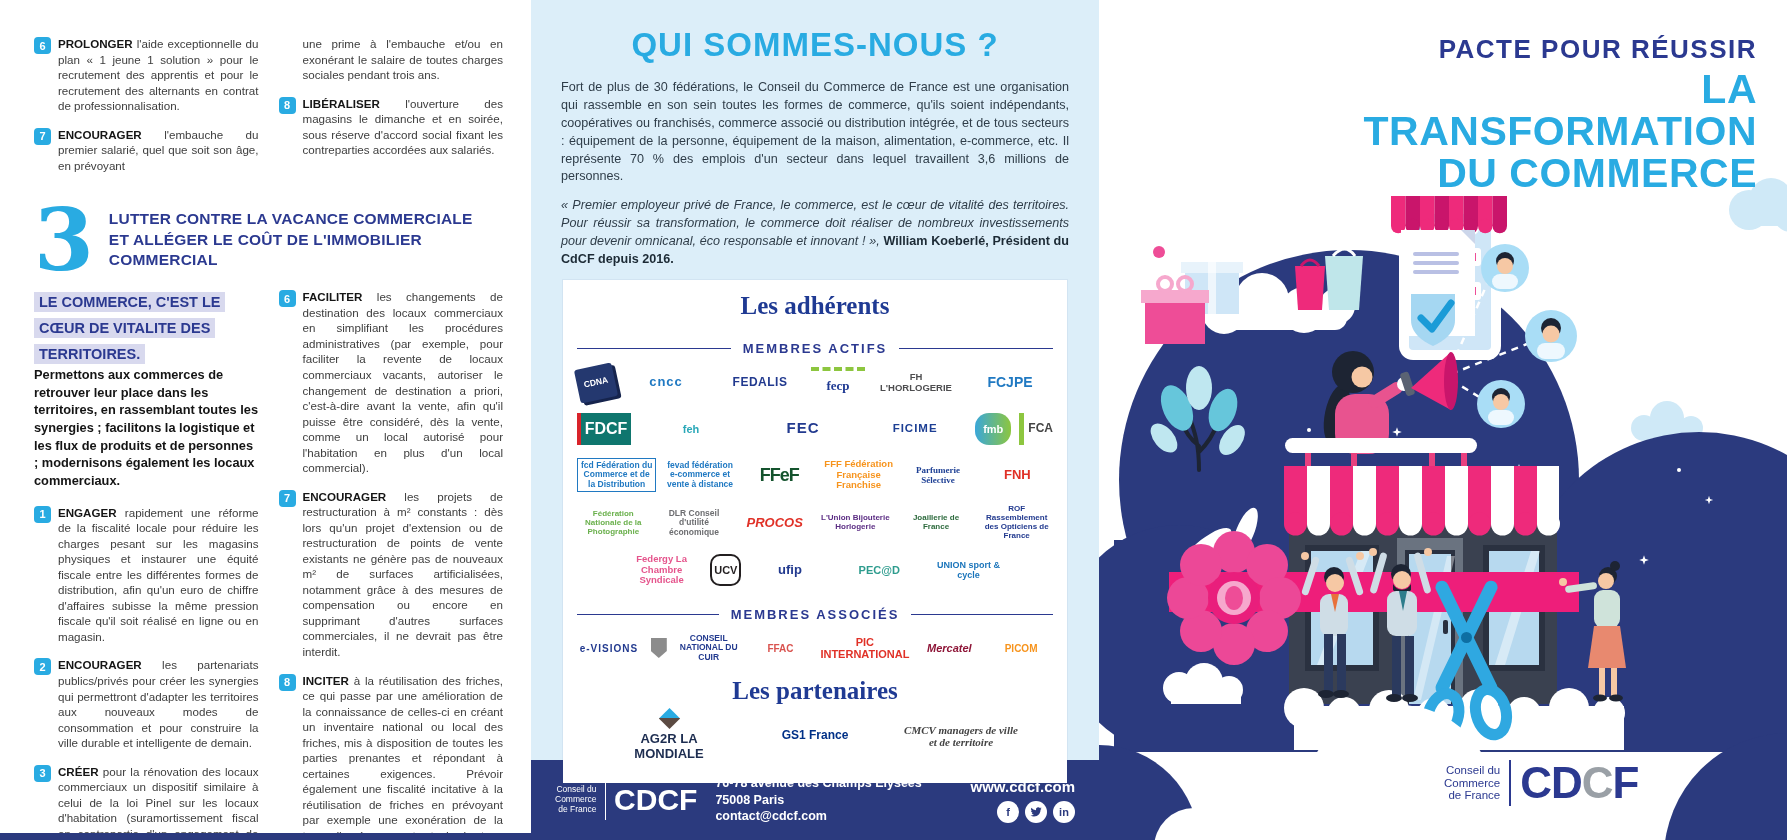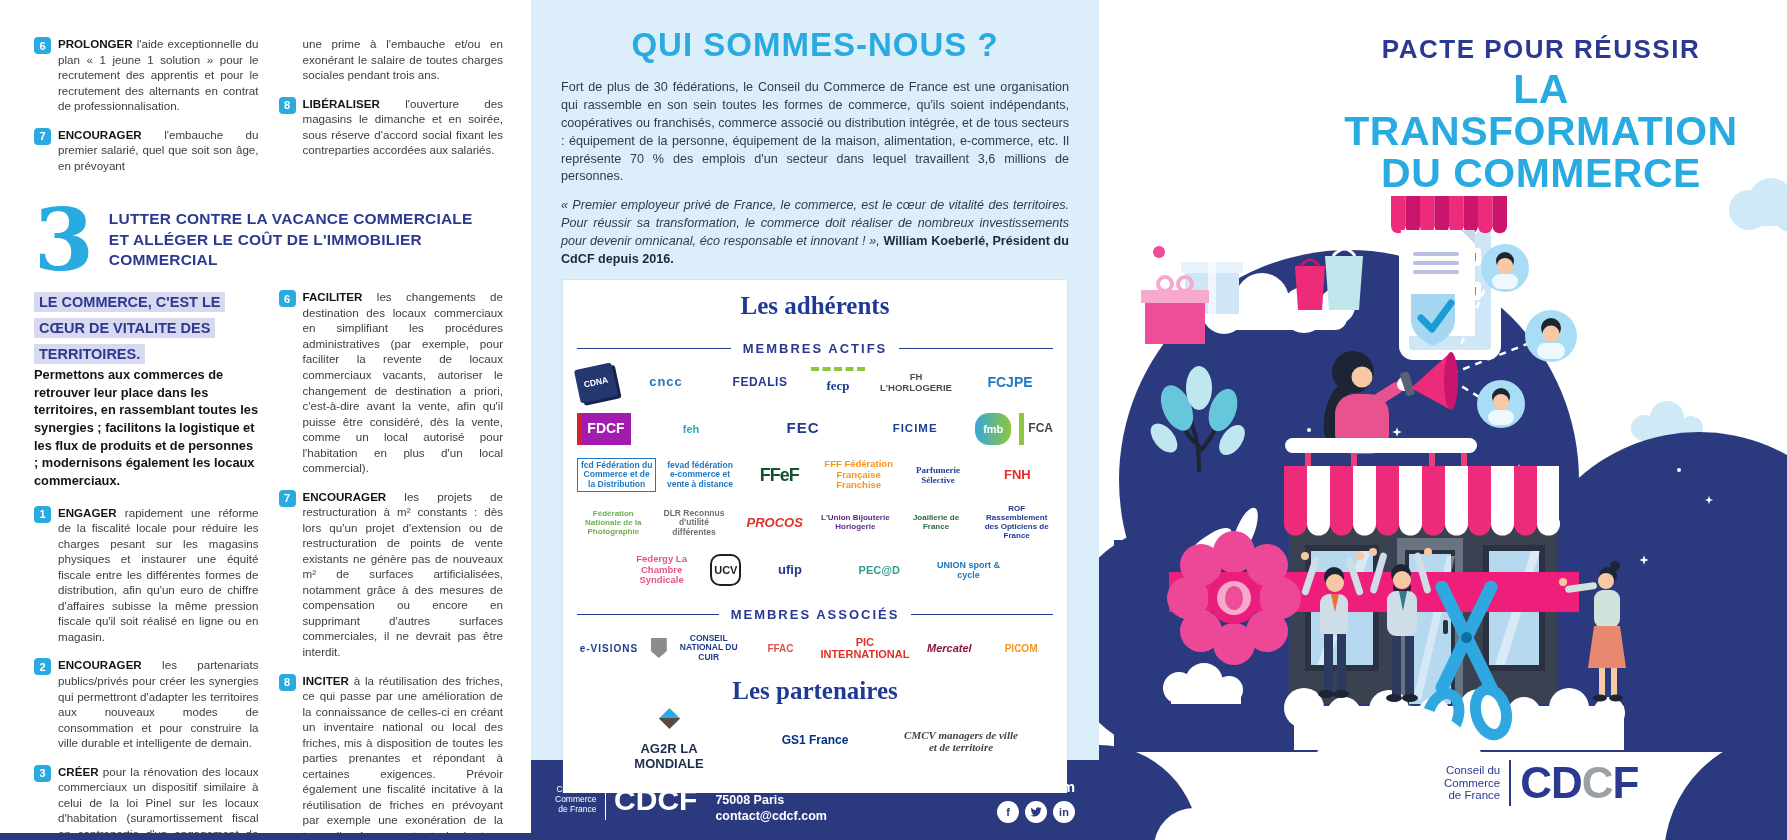--- a/index.html
+++ b/index.html
@@ -39,21 +39,21 @@
   .lg{flex:1 1 0;display:flex;flex-direction:column;align-items:center;justify-content:center;text-align:center;font-weight:700;line-height:1.12;min-height:32px;font-size:9px}
   .row5{padding:0 44px}
   .partners-row{padding:0 30px;gap:22px;margin-bottom:10px}
   
   .l-cdna{background:#24386f;color:#fff;flex:0 0 38px;min-height:34px;max-width:38px;font-size:8.5px;transform:rotate(-12deg);border-radius:3px;box-shadow:3px 3px 0 #16244d}
   .l-cncc{color:#2079c2;font-size:13px;letter-spacing:1px}
   .l-fedalis{color:#223a8f;font-size:12px;letter-spacing:.5px}
   .l-fecp{color:#1f3a93;font-family:"Liberation Serif",serif;font-size:13px;border-top:4px dashed #8dc63f;padding-top:3px;max-width:54px}
   .l-fh{color:#4d4d4f;font-size:9.5px}
   .l-fcjpe{color:#2079c2;font-size:14px}
-  .l-fdcf{background:#a21caf;color:#fff;padding:3px 22px;font-size:14px;border-left:4px solid #d9232a;max-width:54px;flex:0 0 auto}
+  .l-fdcf{background:#0f766e;color:#fff;padding:3px 22px;font-size:16px;border-left:4px solid #d9232a;max-width:54px;flex:0 0 auto}
   .l-feh{color:#2aa8b8;font-size:11px}
   .l-fec{color:#223a8f;font-size:15px;letter-spacing:1px}
   .l-ficime{color:#1d3f94;font-size:11.5px;letter-spacing:1px}
   .l-fmb{background:linear-gradient(90deg,#3aa7d9,#8dc63f);color:#fff;border-radius:14px;padding:3px 8px;font-size:11px;flex:0 0 auto}
   .l-fca{color:#454545;font-size:12px;border-left:5px solid #8dc63f;padding-left:4px;flex:0 0 auto}
   .l-fcd{color:#2079c2;font-size:8.5px;border:1.5px solid #2079c2;padding:2px 3px;max-width:80px}
   .l-fevad{color:#2079c2;font-size:8.5px}
   .l-ffef{color:#14532d;font-size:18px;letter-spacing:-1px}
   .l-fff{color:#f7941d;font-size:9.5px}
   .l-parfum{color:#1d3f94;font-family:"Liberation Serif",serif;font-size:9px}
@@ -70,41 +70,41 @@
   .l-pecad{color:#2e9c8e;font-size:11px}
   .l-usc{color:#1b75bb;font-size:9px}
   .l-evisions{color:#223a8f;font-size:10px;letter-spacing:1px}
   .l-crest{flex:0 0 20px;min-height:24px}
   .crest-shape{width:16px;height:20px;background:#8c8c8c;clip-path:polygon(0 0,100% 0,100% 65%,50% 100%,0 65%)}
   .l-cuir{color:#223a8f;font-size:8.5px}
   .l-ffac{color:#d9534f;font-size:10px}
   .l-pic{color:#e03127;font-size:11px}
   .l-mercatel{color:#8e1537;font-style:italic;font-size:11px}
   .l-picom{color:#f7941d;font-size:10px}
-  .l-ag2r{color:#1d2d50;font-size:13px;gap:16px}
+  .l-ag2r{color:#1d2d50;font-size:13px;gap:6px}
   .ag2r-diamond{width:15px;height:15px;transform:rotate(45deg);background:linear-gradient(135deg,#29abe2 50%,#5b4a42 50%)}
   .l-gs1{color:#003087;font-size:12px}
   .l-cmcv{font-family:"Liberation Serif",serif;font-style:italic;color:#444;font-size:11px}
   
   .mid-footer{position:absolute;left:0;right:0;bottom:0;height:80px;background:#2b3a7e;display:flex;align-items:center;padding:0 24px;gap:14px;color:#fff;z-index:1}
   .fb-brand{display:flex;align-items:center;gap:8px;flex:0 0 auto}
   .fb-small{font-size:8.5px;text-align:right;line-height:1.15}
   .fb-line{width:1.5px;height:40px;background:#fff}
   .fb-cdcf{font-size:30px;font-weight:700}
   .fb-addr{flex:1;font-size:12.5px;font-weight:700;line-height:1.35;padding-left:4px}
   .fb-web{text-align:right}
   .fb-site{font-size:15px;font-weight:800;margin-bottom:6px}
   .socials{display:flex;gap:6px;justify-content:flex-end}
   .soc{width:22px;height:22px;border-radius:50%;background:#fff;color:#2b3a7e;font-weight:800;font-size:11px;display:flex;align-items:center;justify-content:center}
   .soc svg{width:12px;height:12px}
 
   
   .panel-right{width:688px;height:840px;position:relative;background:#fff;overflow:hidden;flex:0 0 auto}
   .illus{position:absolute;left:0;top:0;width:688px;height:840px}
-  .rt{position:absolute;top:34px;left:226px;right:30px;text-align:center;z-index:3}
+  .rt{position:absolute;top:34px;left:226px;right:30px;text-align:right;z-index:3}
   .rt-top{color:#2b3990;font-size:26px;font-weight:700;letter-spacing:1.5px;margin-bottom:3px}
   .rt-main{color:#29abe2;font-size:41px;font-weight:800;line-height:1.03;letter-spacing:.5px}
   .cdcf-logo{position:absolute;left:345px;top:760px;display:flex;align-items:center;gap:9px;z-index:3}
   .cl-small{font-size:11.5px;color:#2b3990;text-align:right;line-height:1.12}
   .cl-line{width:2px;height:46px;background:#2b3990}
   .cl-main{font-size:44px;font-weight:700;color:#2b3990;letter-spacing:-1px;line-height:1}
   .cl-main .gray{color:#9aa0a6}
 </style>
 </head>
 <body>
@@ -206,21 +206,21 @@
       <div class="logo-row">
         <span class="lg l-fcd">fcd Fédération du Commerce et de la Distribution</span>
         <span class="lg l-fevad">fevad fédération e-commerce et vente à distance</span>
         <span class="lg l-ffef">FFeF</span>
         <span class="lg l-fff">FFF Fédération Française Franchise</span>
         <span class="lg l-parfum">Parfumerie Sélective</span>
         <span class="lg l-fnh">FNH</span>
       </div>
       <div class="logo-row">
         <span class="lg l-fnp">Fédération Nationale de la Photographie</span>
-        <span class="lg l-dlr">DLR Reconnus d'utilité différentes</span>
+        <span class="lg l-dlr">DLR Conseil d'utilité économique</span>
         <span class="lg l-procos">PROCOS</span>
         <span class="lg l-ubh">L'Union Bijouterie Horlogerie</span>
         <span class="lg l-jdf">Joaillerie de France</span>
         <span class="lg l-rof">ROF Rassemblement des Opticiens de France</span>
       </div>
       <div class="logo-row row5">
         <span class="lg l-federgy">Federgy La Chambre Syndicale</span>
         <span class="lg l-ucv">UCV</span>
         <span class="lg l-ufip">ufip</span>
         <span class="lg l-pecad">PEC@D</span>

